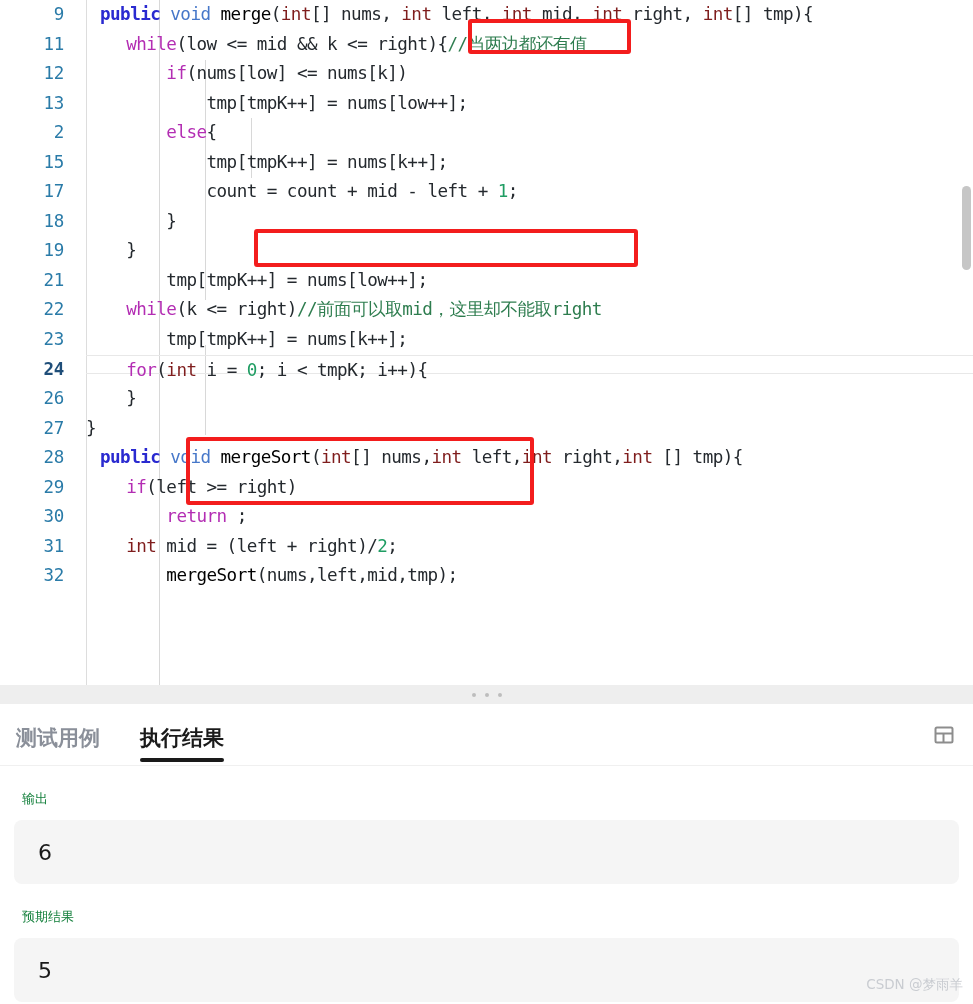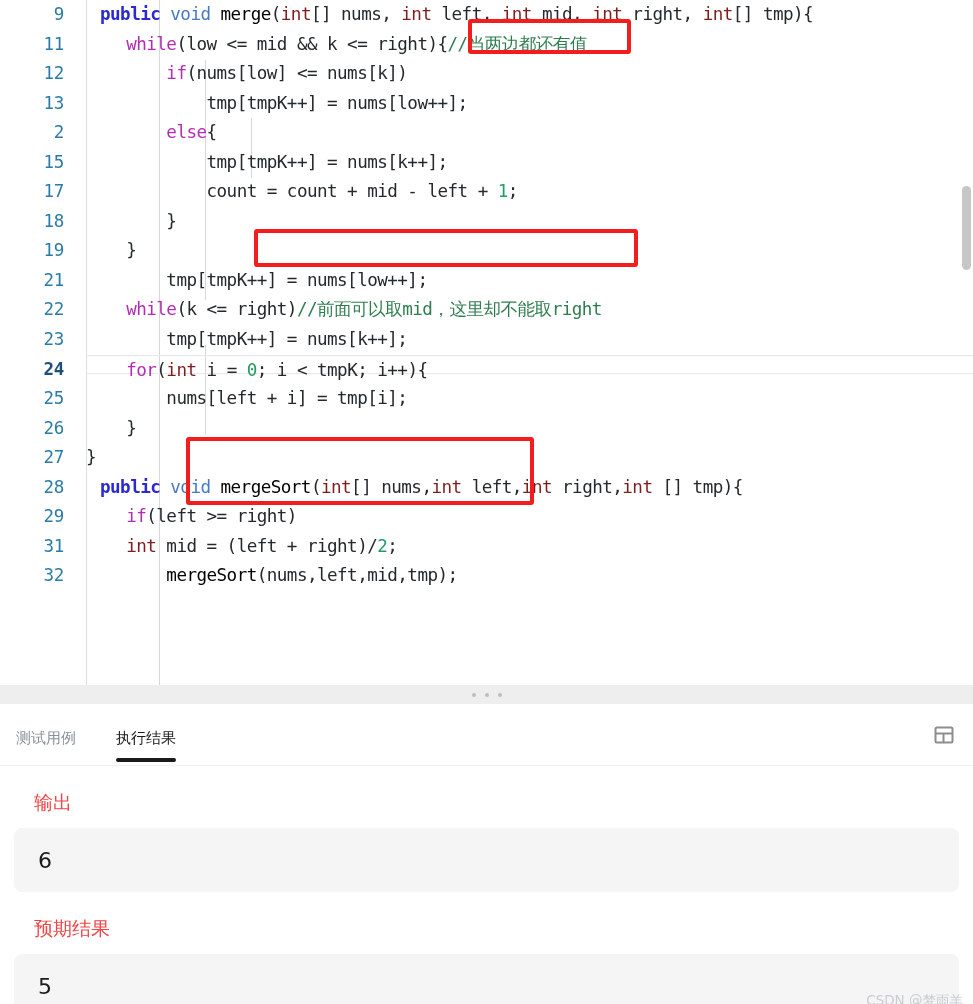--- a/index.html
+++ b/index.html
@@ -150,24 +150,25 @@
     height: 62px;
     padding: 0 16px;
     box-sizing: border-box;
     border-bottom: 1px solid #f0f0f0;
   }
   .tab {
     position: relative;
     height: 55px;
     line-height: 62px;
     margin-right: 40px;
-    font-size: 15px;
+    font-size: 21px;
     color: #8a8f99;
     cursor: pointer;
     font-family: "DejaVu Sans", sans-serif;
+    font-weight: bold;
   }
   .tab.active {
     color: #1a1a1a;
   }
   .tab.active::after {
     content: "";
     position: absolute;
     left: 0;
     right: 0;
     bottom: 0;
@@ -183,23 +184,23 @@
     display: flex;
     align-items: center;
     justify-content: center;
   }
 
   .result-body {
     padding: 0 14px;
     box-sizing: border-box;
   }
   .field-label {
-    font-size: 19px;
-    color: #ef4444;
-    margin: 24px 0 12px 20px;
+    font-size: 13px;
+    color: #15803d;
+    margin: 24px 0 12px 8px;
     font-family: "DejaVu Sans", sans-serif;
   }
   .value-box {
     background: #f5f5f5;
     border-radius: 8px;
     height: 64px;
     display: flex;
     align-items: center;
     padding-left: 24px;
     box-sizing: border-box;
@@ -277,38 +278,38 @@
       </div>
       <div class="code-row">
         <div class="gutter-num">23</div>
         <div class="code-cell">        tmp[tmpK++] = nums[k++];</div>
       </div>
       <div class="code-row active">
         <div class="gutter-num">24</div>
         <div class="code-cell">    <span class="kw-ctrl">for</span>(<span class="typ">int</span> i = <span class="num">0</span>; i &lt; tmpK; i++){</div>
       </div>
       <div class="code-row">
-        <div class="gutter-num">25</div>
-        <div class="code-cell">        nums[left + i] = tmp[i];</div>
-      </div>
-      <div class="code-row">
         <div class="gutter-num">26</div>
         <div class="code-cell">    }</div>
       </div>
       <div class="code-row">
         <div class="gutter-num">27</div>
         <div class="code-cell">}</div>
       </div>
       <div class="code-row">
         <div class="gutter-num">28</div>
         <div class="code-cell"><span class="kw-mod">public</span> <span class="kw-void">void</span> <span class="fn">mergeSort</span>(<span class="typ">int</span>[] nums,<span class="typ">int</span> left,<span class="typ">int</span> right,<span class="typ">int</span> [] tmp){</div>
       </div>
       <div class="code-row">
         <div class="gutter-num">29</div>
         <div class="code-cell">    <span class="kw-ctrl">if</span>(left &gt;= right)</div>
+      </div>
+      <div class="code-row">
+        <div class="gutter-num">30</div>
+        <div class="code-cell">        <span class="kw-ctrl">return</span> ;</div>
       </div>
       <div class="code-row">
         <div class="gutter-num">31</div>
         <div class="code-cell">    <span class="typ">int</span> mid = (left + right)/<span class="num">2</span>;</div>
       </div>
       <div class="code-row">
         <div class="gutter-num">32</div>
         <div class="code-cell">        <span class="fn">mergeSort</span>(nums,left,mid,tmp);</div>
       </div>
     </div>

